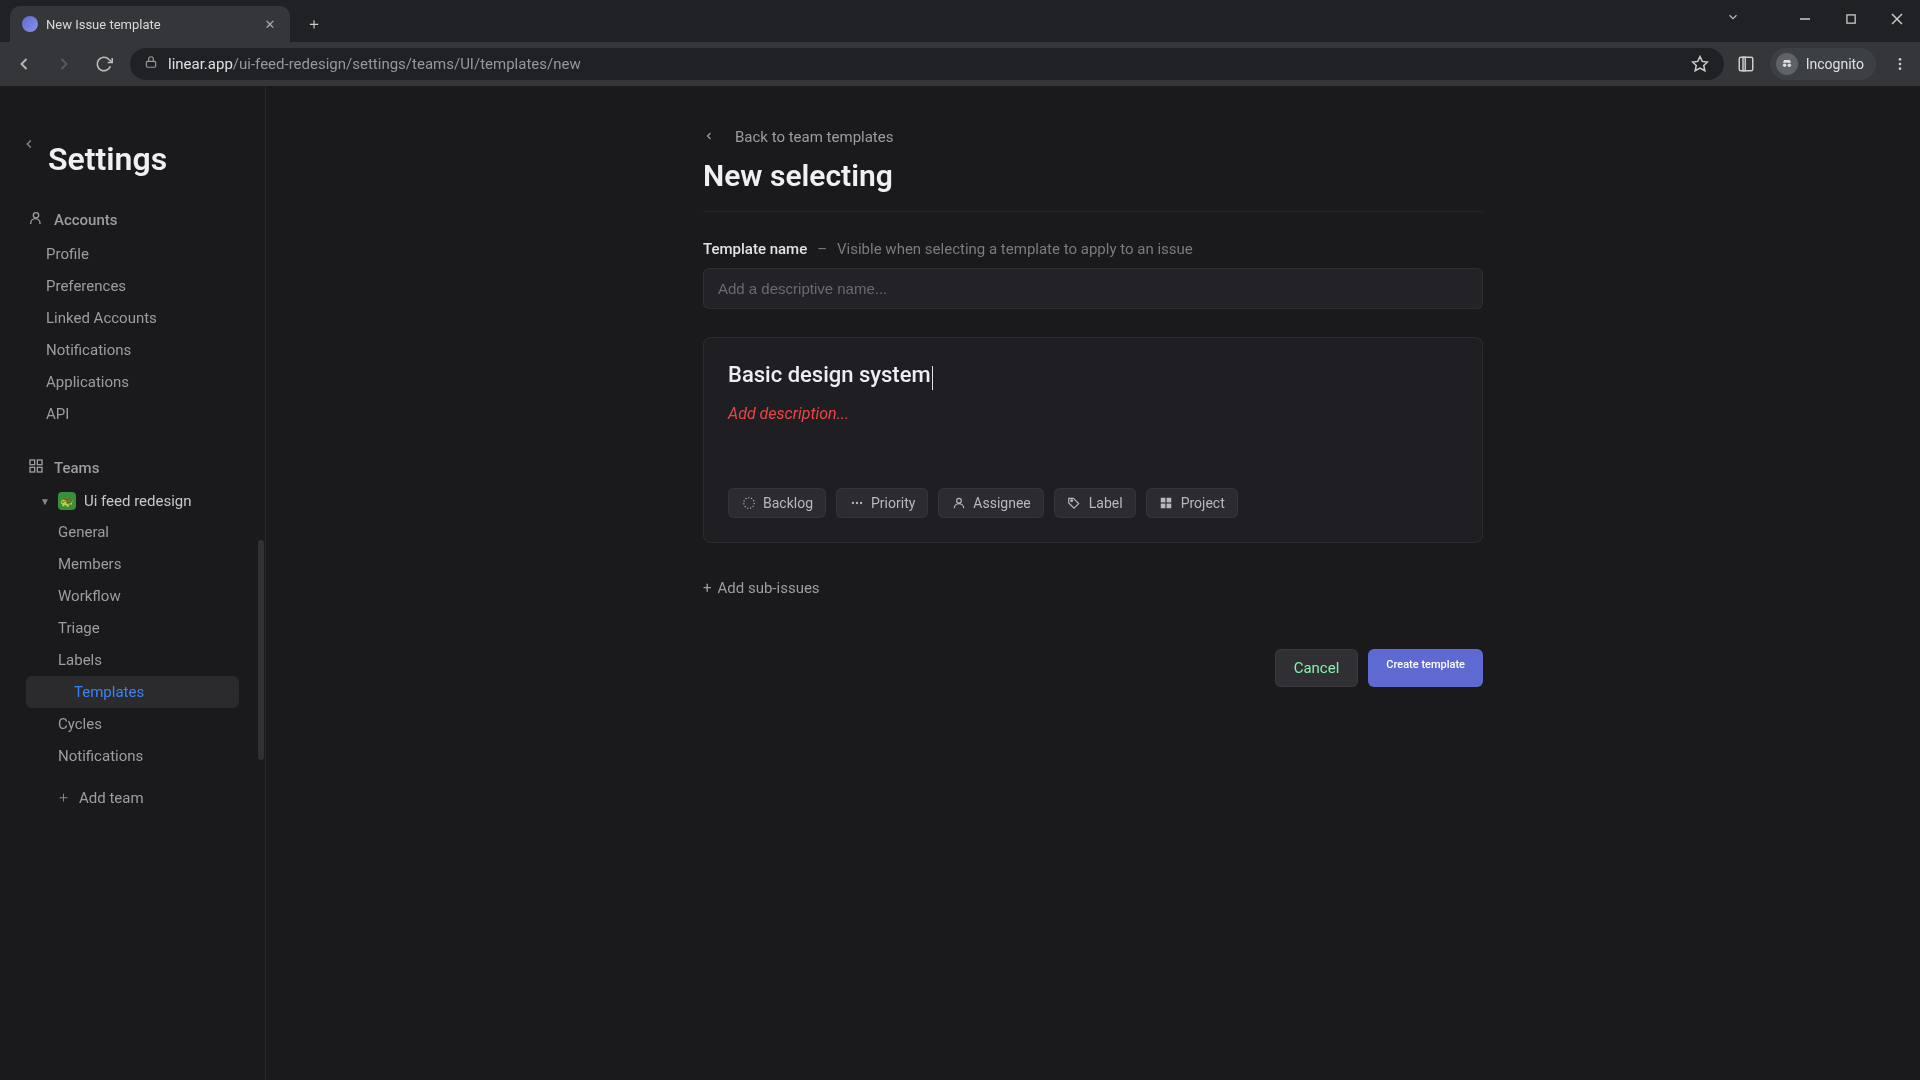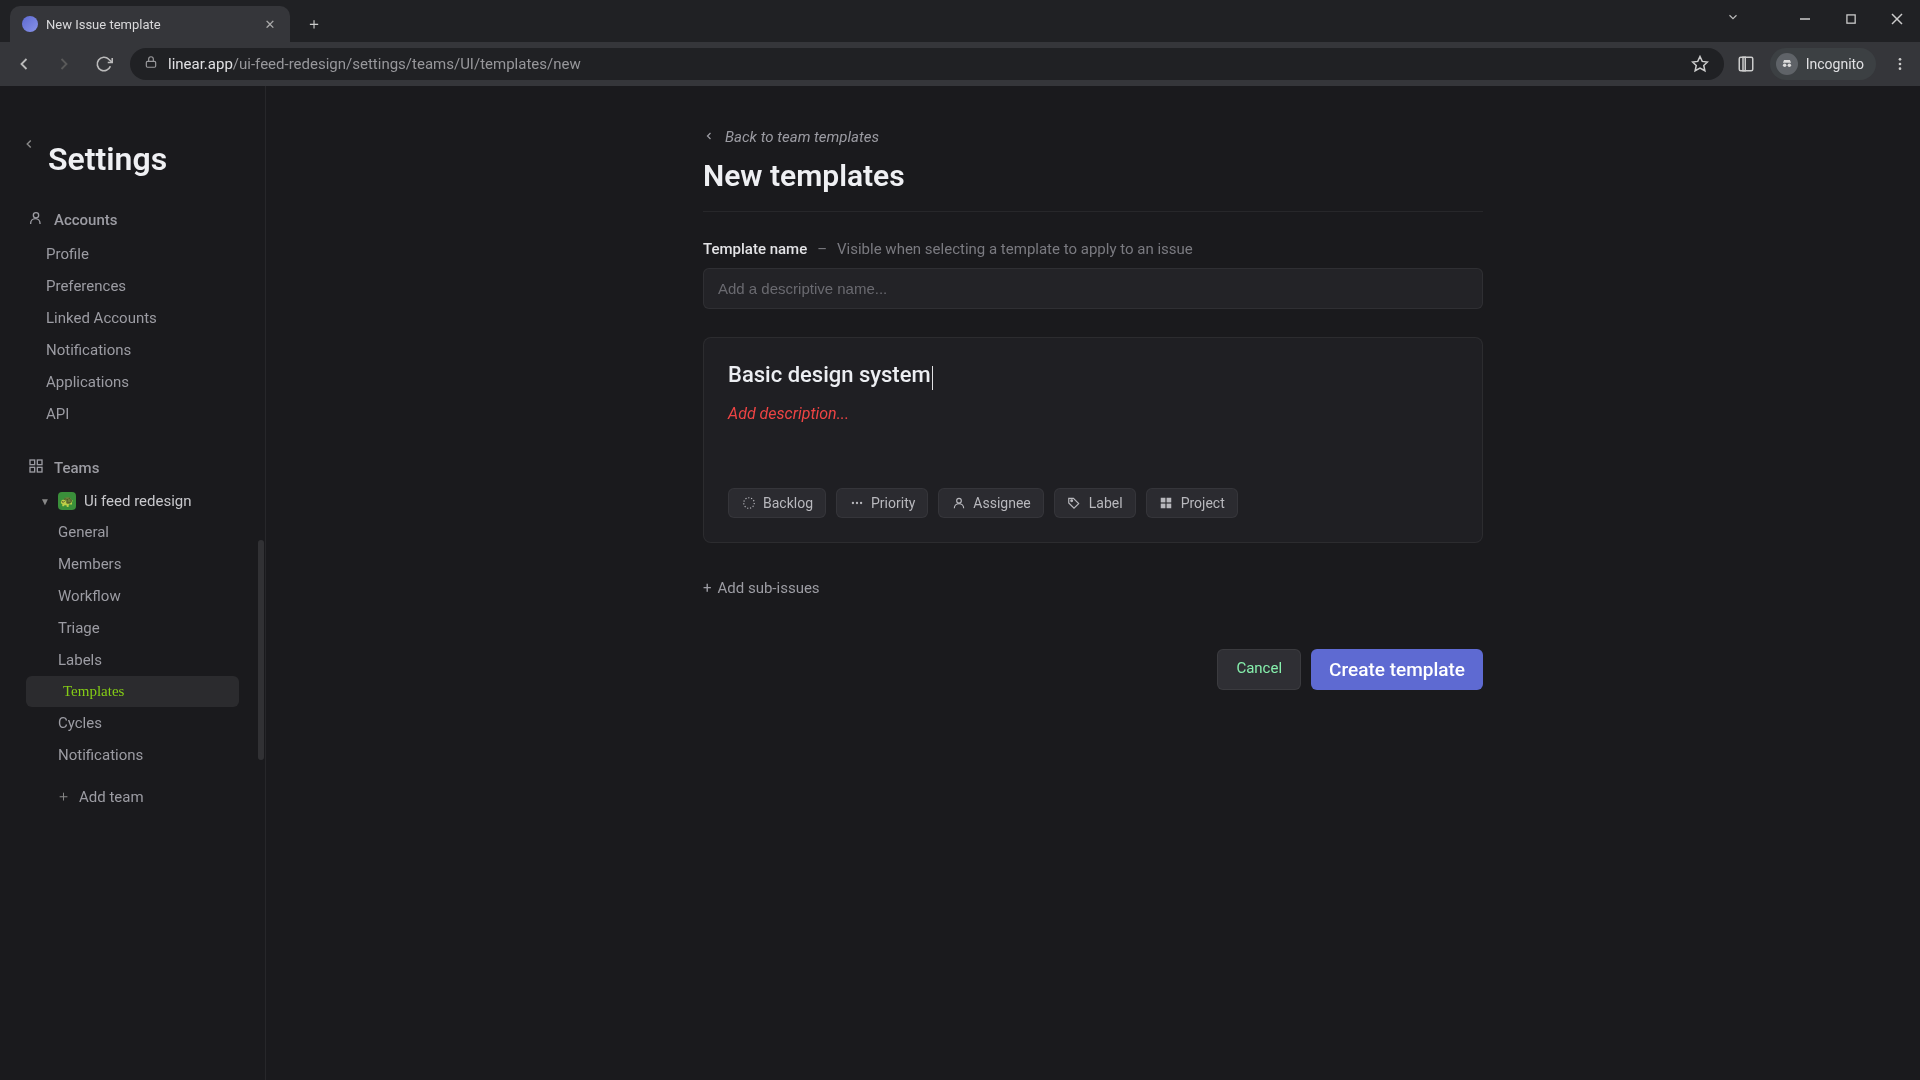--- a/index.html
+++ b/index.html
@@ -193,21 +193,21 @@
       display: flex; align-items: center; justify-content: center;
       font-size: 11px;
     }
     .team-sub {
       padding: 7px 14px 7px 44px;
       color: #9c9ca3;
       font-size: 15px;
       border-radius: 6px;
       cursor: pointer;
     }
-    .team-sub.active, .team-sub-active { background: rgba(255,255,255,0.08); color: #84cc16; margin: 0 12px; padding-left: 37px; font-family: Liberation Serif, serif; }
+    .team-sub.active, .team-sub-active { background: rgba(255,255,255,0.08); color: #3b82f6; margin: 0 12px; padding-left: 48px; }
     .add-team {
       display: flex;
       align-items: center;
       gap: 8px;
       padding: 10px 14px 10px 42px;
       color: #9c9ca3;
       font-size: 15px;
       margin-top: 6px;
     }
     .plus-small { color: #888; }
@@ -227,26 +227,25 @@
       padding: 42px 0;
       display: flex;
       justify-content: center;
       overflow-y: auto;
     }
     .content {
       width: 780px;
     }
     .back-link {
       display: flex;
-      gap: 10px;
+      gap: 20px;
       color: #9c9ca3;
       font-size: 15px;
       cursor: pointer;
       margin-bottom: 12px;
-      font-style: italic;
     }
     .page-title {
       font-size: 30px;
       font-weight: 600;
       color: #eff0f3;
       margin-bottom: 28px;
       padding-bottom: 18px;
       border-bottom: 1px solid rgba(255,255,255,0.06);
     }
     .field-label-row {
@@ -331,21 +330,21 @@
       color: #86efac;
       font-size: 15px;
       cursor: pointer;
     }
     .btn-primary {
       background: #5e6ad2;
       border: none;
       border-radius: 6px;
       padding: 9px 18px;
       color: #fff;
-      font-size: 19px;
+      font-size: 11px;
       font-weight: 500;
       cursor: pointer;
     }
 
     .spacer-v { height: 20px; }
   </style>
 </head>
 <body>
 
 <div class="browser-chrome">
@@ -498,21 +497,21 @@
   </div>
 
   <div class="main">
     <div class="content">
       <div class="back-link">
         <span><svg width="12" height="12" viewBox="0 0 24 24" fill="none" stroke="currentColor" stroke-width="2.5">
               <polyline points="15 18 9 12 15 6"></polyline>
             </svg></span>
         <span>Back to team templates</span>
       </div>
-      <div class="page-title">New templates</div>
+      <div class="page-title">New selecting</div>
 
       <div class="field-label-row">
         <span class="field-label">Template name</span>
         <span class="field-hint">–</span>
         <span class="field-hint">Visible when selecting a template to apply to an issue</span>
       </div>
       <input class="text-input" placeholder="Add a descriptive name..." style="">
 
       <div class="editor-card">
         <div class="issue-title-wrap">

